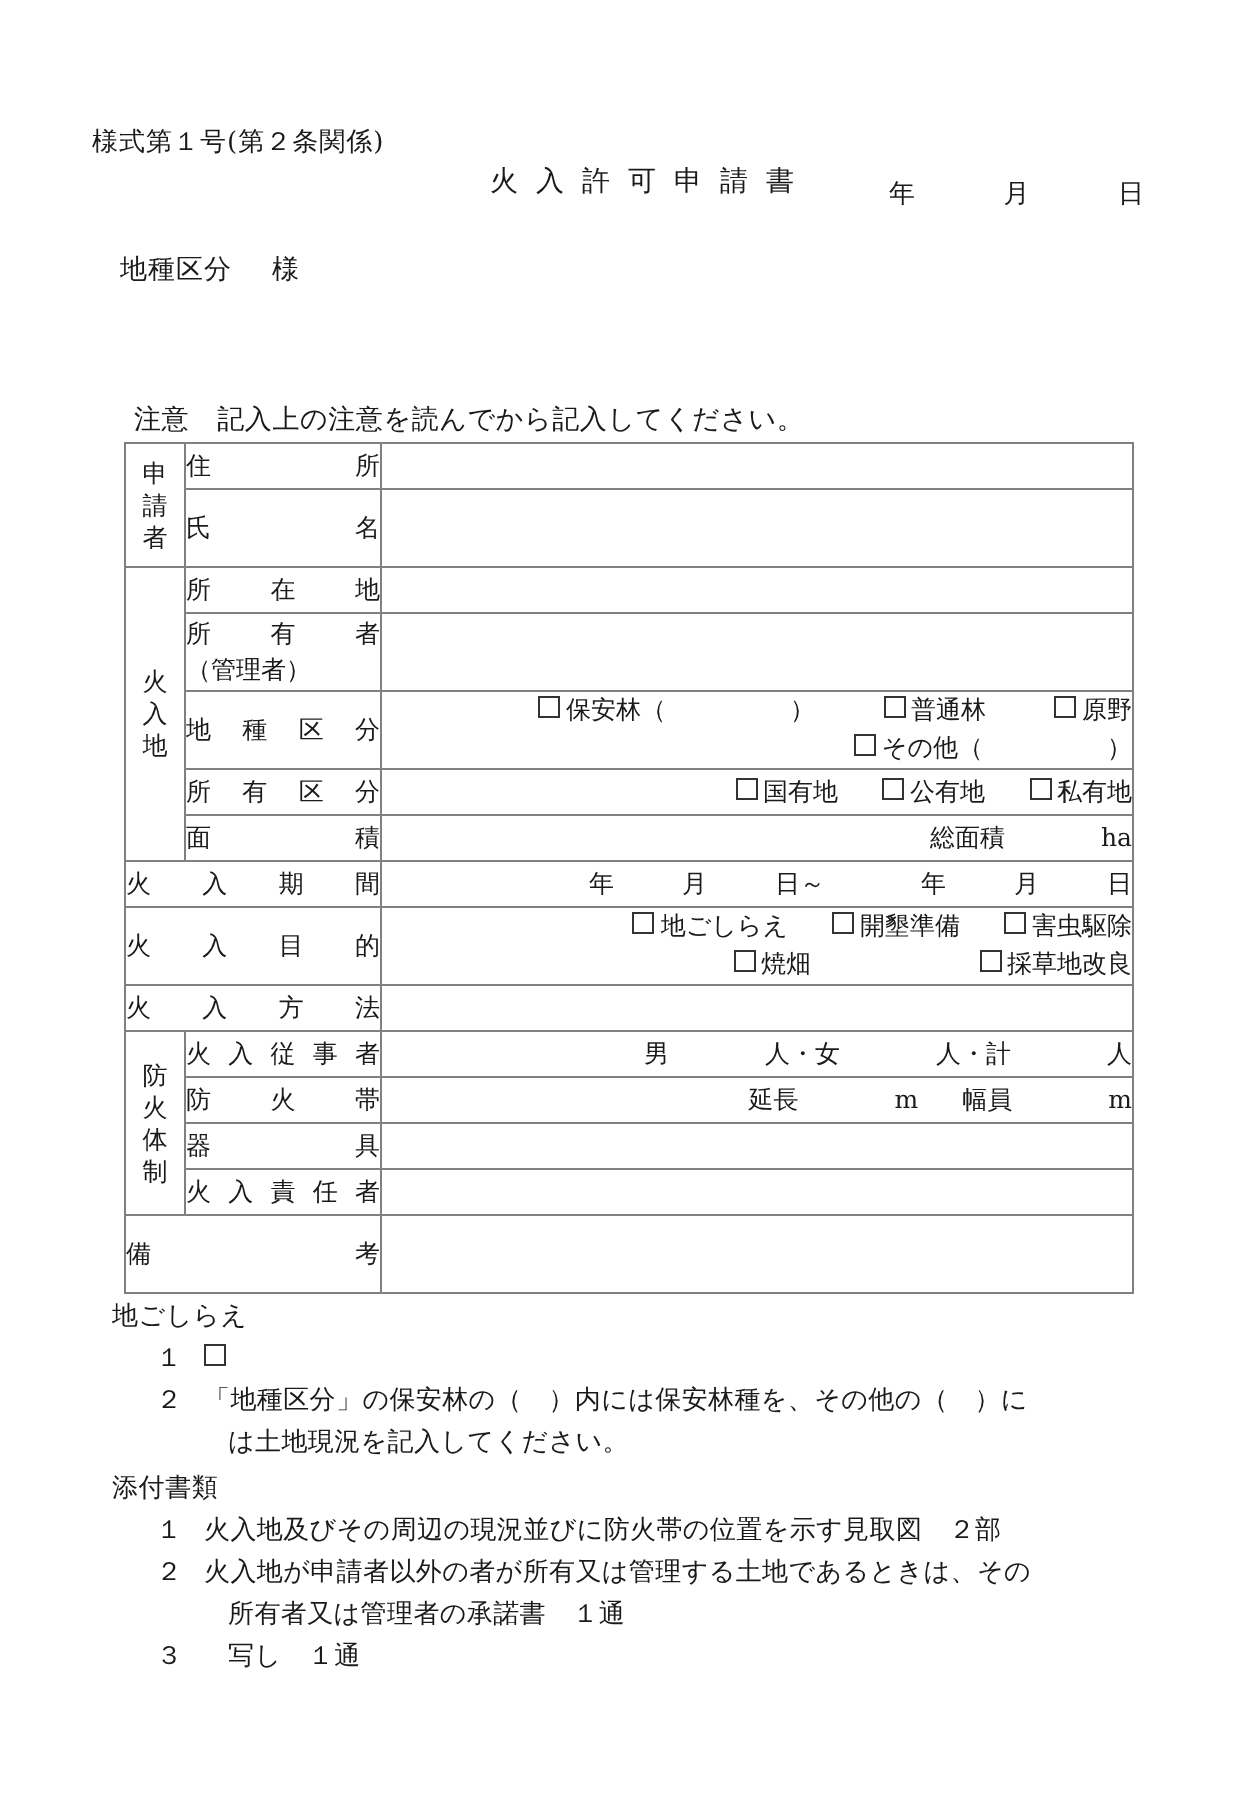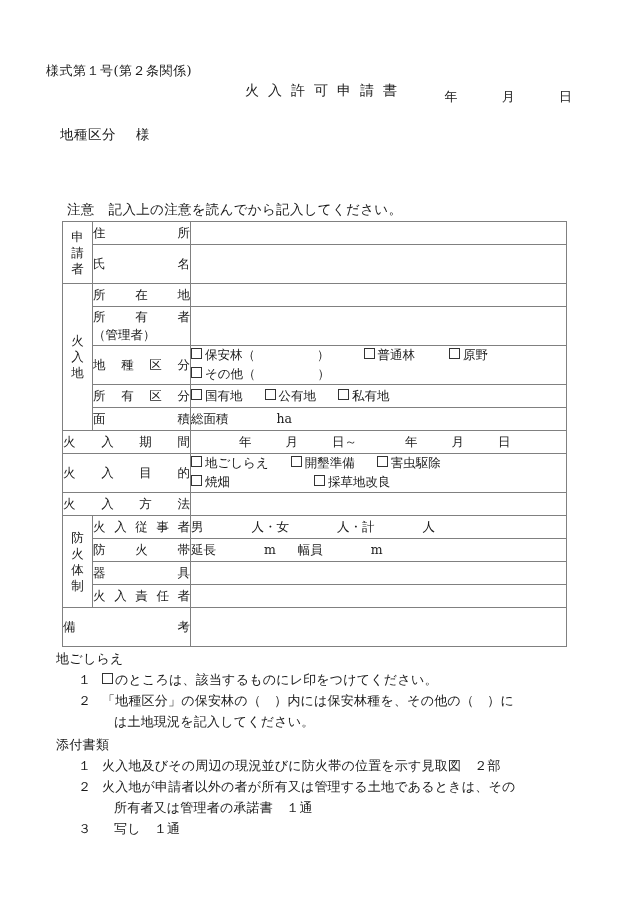--- a/index.html
+++ b/index.html
@@ -136,20 +136,21 @@
 
   
   .flabel-wide {
     padding: 4px 6px 4px 7px;
   }
 
   
   .fvalue {
     padding: 4px 0 4px 9px;
     line-height: 1.5;
+    text-align: right;
   }
   .fvalue .vline { display: block; white-space: nowrap; }
 
   .cb {
     display: inline-block;
     width: 9px;
     height: 9px;
     border: 1px solid #333;
     margin-right: 3px;
     position: relative;
@@ -472,21 +473,21 @@
 
     </tbody>
   </table>
 
   <div class="footer">
 
     <div class="sec-title">地ごしらえ</div>
     <ol>
       <li>
         <span class="num">１</span>
-        <span class="txt"><span class="cbx"></span><span>のところは、該当するものにレ印をつけてください。</span></span>
+        <span class="txt"><span class="cbx"></span></span>
       </li>
       <li>
         <span class="num">２</span>
         <span class="txt"><span>「地種区分」の保安林の（　）内には保安林種を、その他の（　）に</span><span class="cont">は土地現況を記入してください。</span></span>
       </li>
     </ol>
 
     <div class="sec-title mt4">添付書類</div>
     <ol>
       <li>

